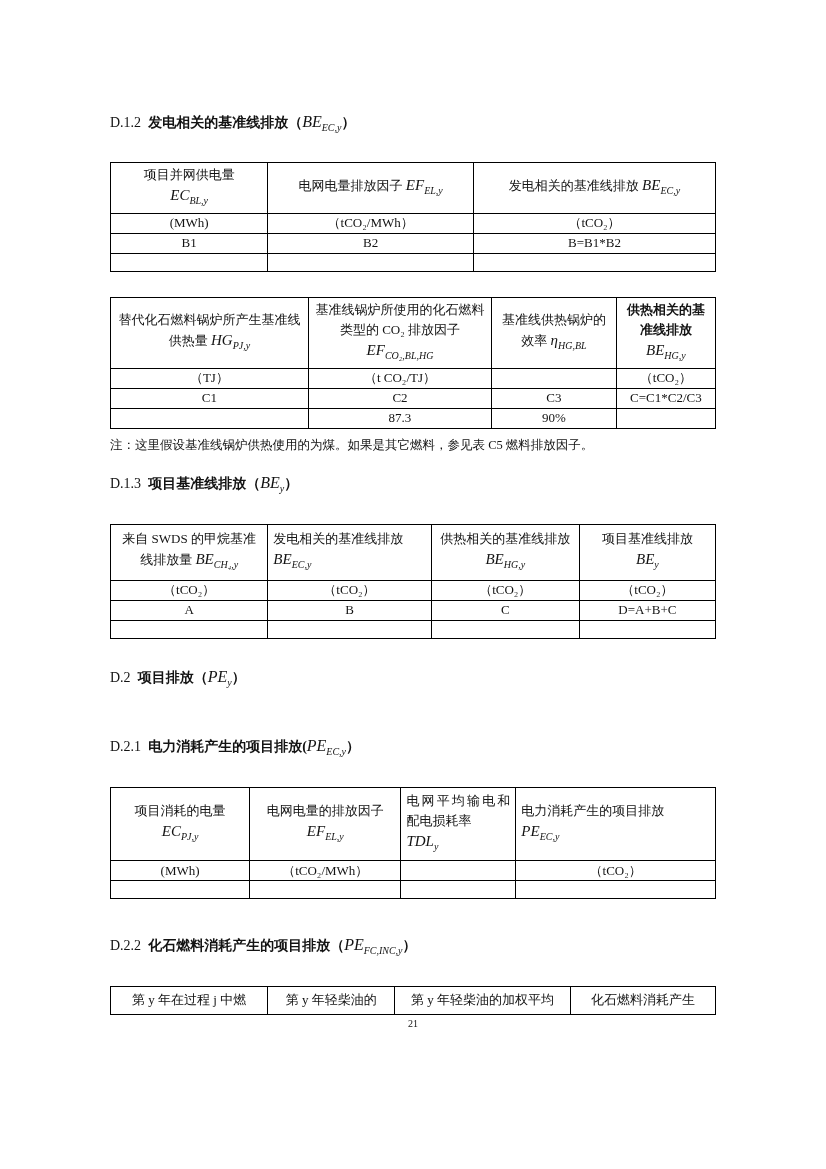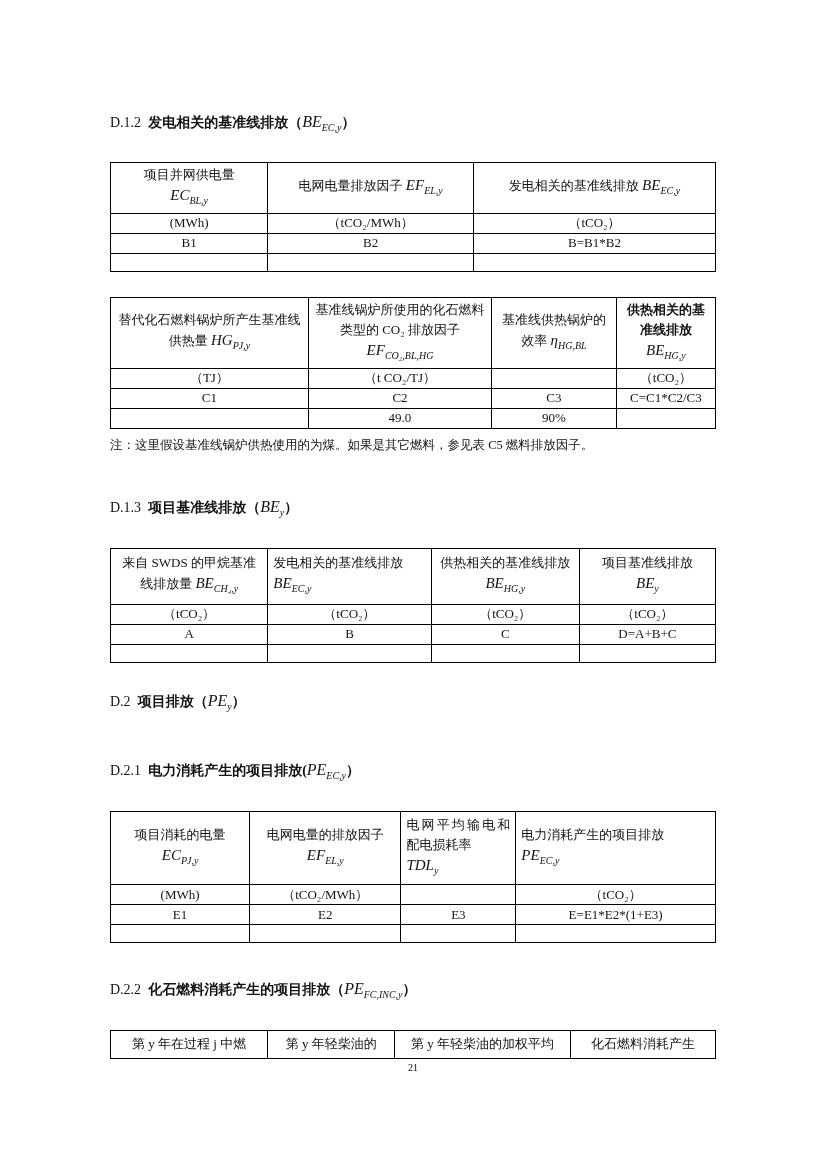--- a/index.html
+++ b/index.html
@@ -32,21 +32,21 @@
   .rowu td{height:19px;line-height:18px;}
   .rowv td{height:19px;line-height:18px;}
   .rowe td{height:17px;line-height:15px;}
   .note{font-size:12.5px;line-height:16px;}
   .pnum{font-size:10px;text-align:center;width:606px;}
   
   #t1{margin-top:24px;} #t1 th{height:50px;}
   #h-d13a{margin-top:30px;}
   #t2{margin-top:25px;} #t2 th{height:70px;}
   #note{margin-top:8px;}
-  #h-d13b{margin-top:44px;}
+  #h-d13b{margin-top:20px;}
   #t3{margin-top:25px;} #t3 th{height:55px;}
   #h-d2{margin-top:28px;}
   #h-d21{margin-top:44px;}
   #t4{margin-top:25px;} #t4 th{height:72px;}
   #h-d22{margin-top:36px;}
   #t5{margin-top:25px;} #t5 td{height:27px;line-height:26px;white-space:nowrap;}
   #pnum{margin-top:3px;}
 </style>
 </head>
 <body>
@@ -109,21 +109,21 @@
       <td>（tCO₂）</td>
     </tr>
     <tr class="rowv">
       <td>C1</td>
       <td>C2</td>
       <td>C3</td>
       <td>C=C1*C2/C3</td>
     </tr>
     <tr class="rowv">
       <td></td>
-      <td>49.0</td>
+      <td>87.3</td>
       <td>90%</td>
       <td></td>
     </tr>
   </tbody>
     </table>
 
   <div class="note" id="note">注：这里假设基准线锅炉供热使用的为煤。如果是其它燃料，参见表 C5 燃料排放因子。</div>
 
   <div class="sec" id="h-d13b">
     <span class="pfx">D.1.3</span><span class="ttl">项目基准线排放</span><span class="ttl">（</span><span class="mv"><span class="mb">BE</span><sub>y</sub></span><span class="ttl">）</span>
@@ -185,26 +185,20 @@
       <th class="stack"><span class="zh">电网电量的排放因子</span><span class="mv"><span class="mb">EF</span><sub>EL,y</sub></span></th>
       <th class="stack tjust"><span class="zh">电网平均输电和配电损耗率</span><span class="mv"><span class="mb">TDL</span><sub>y</sub></span></th>
       <th class="stack tleft"><span class="zh">电力消耗产生的项目排放</span><span class="mv"><span class="mb">PE</span><sub>EC,y</sub></span></th>
     </tr>
     <tr class="rowu">
       <td>(MWh)</td>
       <td>（tCO₂/MWh）</td>
       <td></td>
       <td>（tCO₂）</td>
     </tr>
-    <tr class="rowv">
-      <td>E1</td>
-      <td>E2</td>
-      <td>E3</td>
-      <td>E=E1*E2*(1+E3)</td>
-    </tr>
     <tr class="rowe">
       <td></td>
       <td></td>
       <td></td>
       <td></td>
     </tr>
   </tbody>
     </table>
 
   <div class="sec" id="h-d22">

